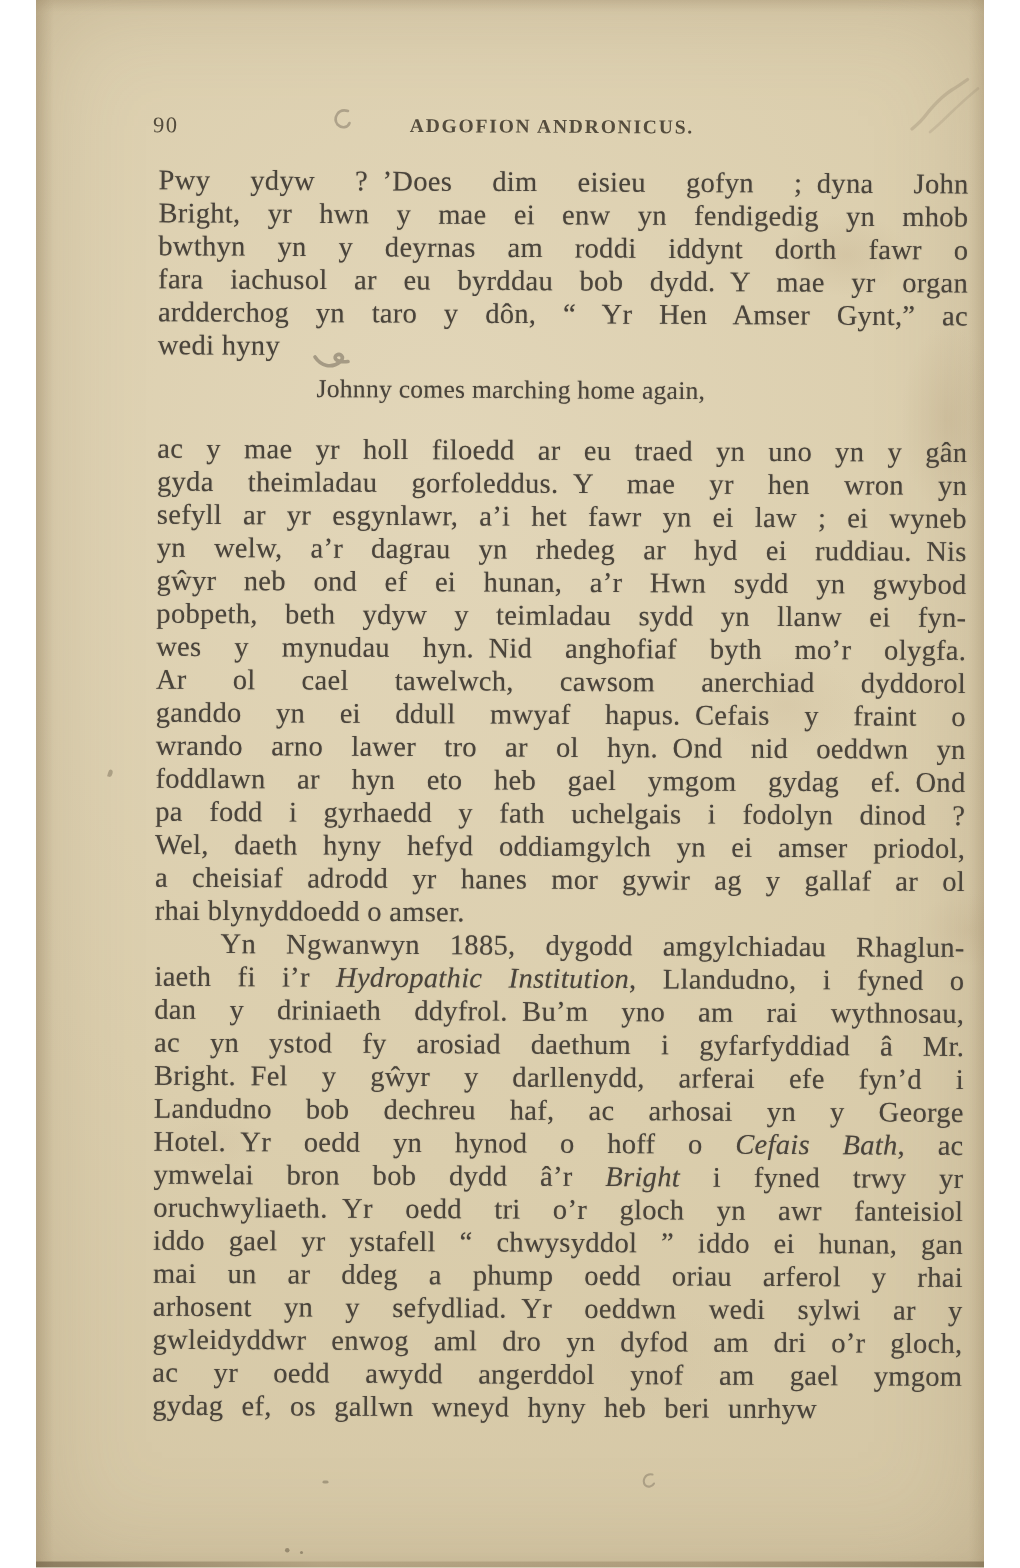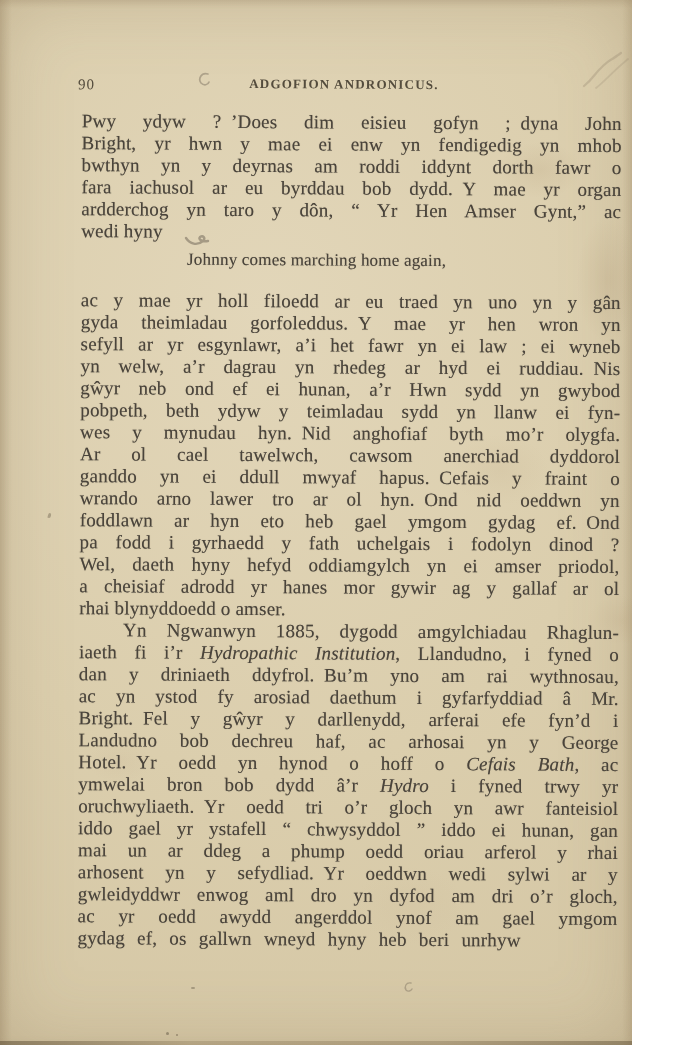--- a/index.html
+++ b/index.html
@@ -7,20 +7,21 @@
     width: 680px; height: 1045px;
     font-family: "Liberation Serif", serif;
     overflow: hidden;
   }
   .page {
     position: relative;
     width: 632px; height: 1045px;
     background:
       radial-gradient(150% 110% at 42% 30%, #e2d6b9 0%, #dbcead 40%, #d4c6a4 72%, #c8ba97 100%);
     overflow: hidden;
+    margin-left: 24px;
   }
   .paper-texture {
     position: absolute; inset: 0;
     pointer-events: none;
     background:
       linear-gradient(to right, rgba(130,108,75,0.22), rgba(130,108,75,0) 12px),
       linear-gradient(to left, rgba(130,108,75,0.14), rgba(130,108,75,0) 10px),
       linear-gradient(to bottom, rgba(130,108,75,0.12), rgba(130,108,75,0) 8px),
       radial-gradient(60px 40px at 540px 170px, rgba(190,170,135,0.28), rgba(190,170,135,0) 70%),
       radial-gradient(45px 90px at 608px 280px, rgba(185,165,130,0.30), rgba(185,165,130,0) 70%),
@@ -135,21 +136,21 @@
           <div class="line flush">rhai blynyddoedd o amser.</div>
         </div>
         <div class="paragraph">
           <div class="line indent">Yn Ngwanwyn 1885, dygodd amgylchiadau Rhaglun-</div>
           <div class="line">iaeth fi i’r <em>Hydropathic Institution</em>, Llandudno, i fyned o</div>
           <div class="line">dan y driniaeth ddyfrol. Bu’m yno am rai wythnosau,</div>
           <div class="line">ac yn ystod fy arosiad daethum i gyfarfyddiad â Mr.</div>
           <div class="line">Bright. Fel y gŵyr y darllenydd, arferai efe fyn’d i</div>
           <div class="line">Landudno bob dechreu haf, ac arhosai yn y George</div>
           <div class="line">Hotel. Yr oedd yn hynod o hoff o <em>Cefais Bath</em>, ac</div>
-          <div class="line">ymwelai bron bob dydd â’r <em>Hydro</em> i fyned trwy yr</div>
+          <div class="line">ymwelai bron bob dydd â’r <em>Bright</em> i fyned trwy yr</div>
           <div class="line">oruchwyliaeth. Yr oedd tri o’r gloch yn awr fanteisiol</div>
           <div class="line">iddo gael yr ystafell “ chwysyddol ” iddo ei hunan, gan</div>
           <div class="line">mai un ar ddeg a phump oedd oriau arferol y rhai</div>
           <div class="line">arhosent yn y sefydliad. Yr oeddwn wedi sylwi ar y</div>
           <div class="line">gwleidyddwr enwog aml dro yn dyfod am dri o’r gloch,</div>
           <div class="line">ac yr oedd awydd angerddol ynof am gael ymgom</div>
           <div class="line flush loose">gydag ef, os gallwn wneyd hyny heb beri unrhyw</div>
         </div>
       </main>
   </div>

